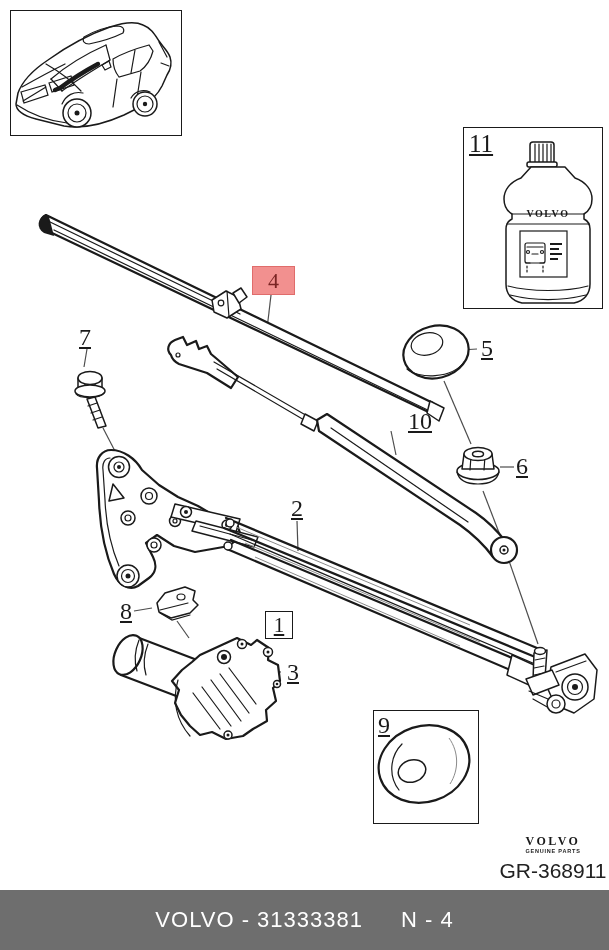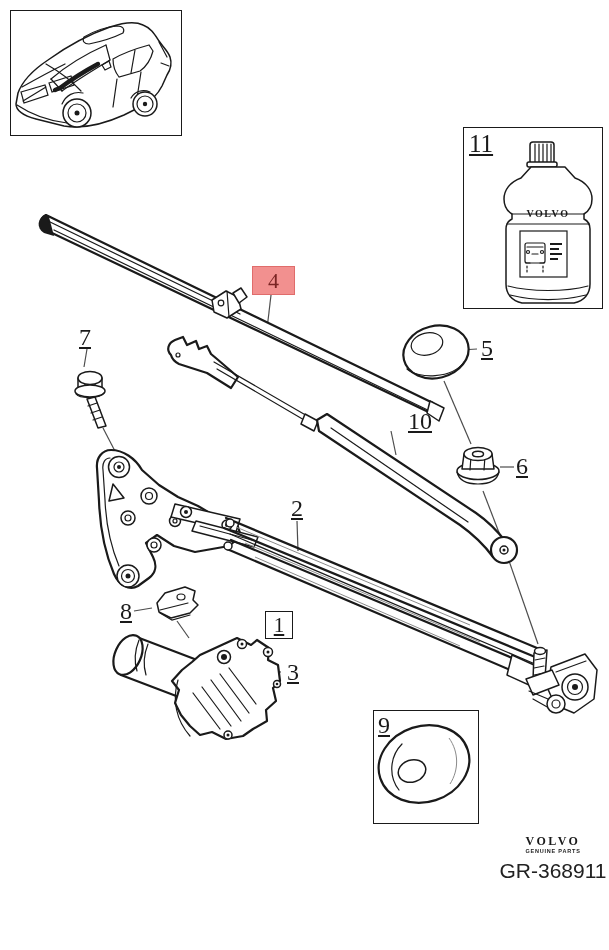--- a/index.html
+++ b/index.html
@@ -279,14 +279,18 @@
   </div>
   <div class="callout co-9">9</div>
   <div class="callout two co-11">11</div>
 
   <div class="bottle-brand">VOLVO</div>
 
   <div class="volvo-logo">VOLVO</div>
   <div class="tagline">GENUINE PARTS</div>
   <div class="graphic-ref">GR-368911</div>
 
+  <div class="footer">
+    <span>VOLVO - 31333381</span>
+    <span>N - 4</span>
+  </div>
 
 </div>
 
 </body></html>

